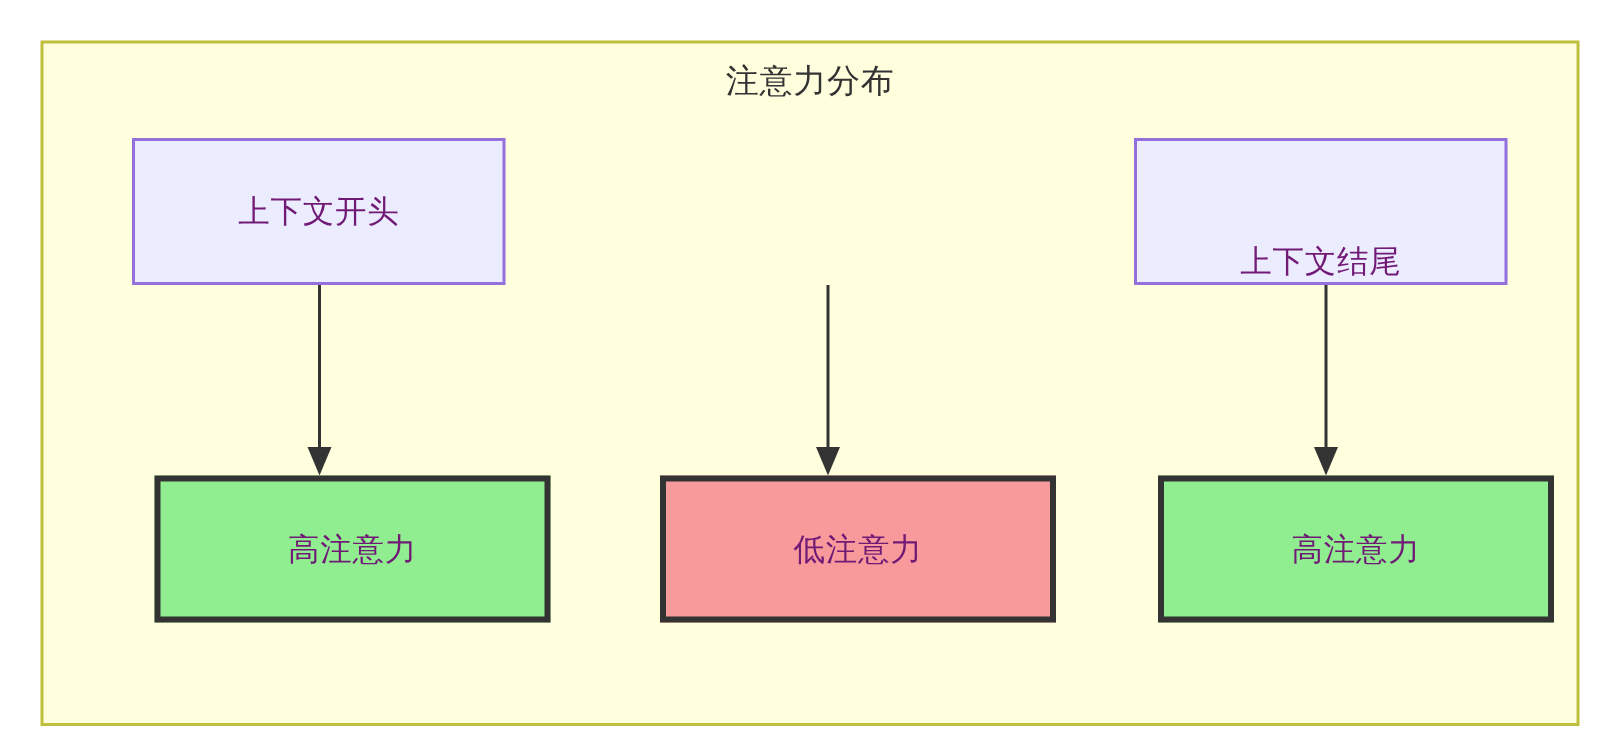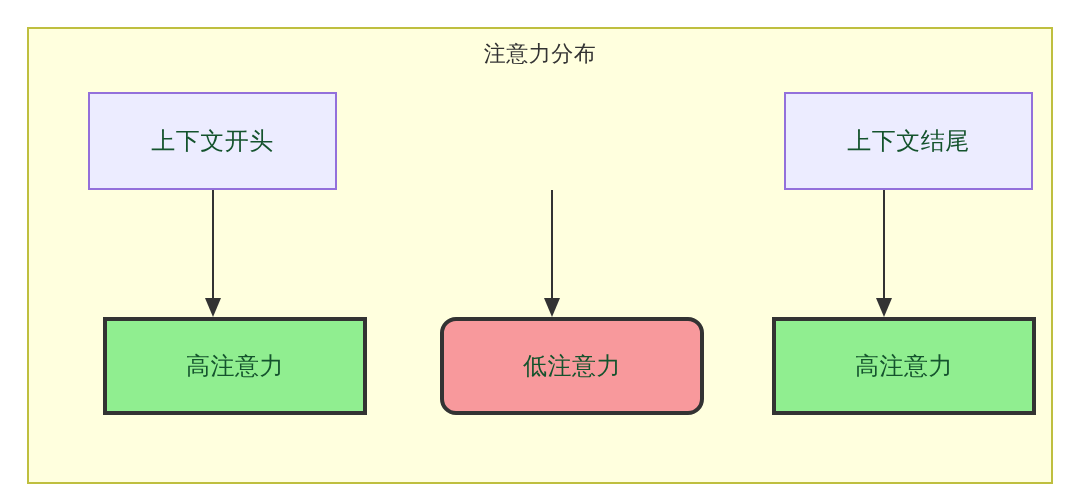--- a/index.html
+++ b/index.html
@@ -48,22 +48,22 @@
     letter-spacing: 0.5px;
   }
 
   
   .node {
     position: absolute;
     box-sizing: border-box;
     display: flex;
     align-items: center;
     justify-content: center;
-    font-size: 24px;
-    color: #14532d;
+    font-size: 21px;
+    color: #701a75;
     letter-spacing: 0.5px;
   }
 
   .node.ctx {
     background: #ececff;
     border: 2px solid #9370db;
     width: 249px;
     height: 98px;
   }
 
@@ -72,25 +72,25 @@
     width: 264px;
     height: 98px;
   }
 
   .node.attn.high { background: #90ee90; }
   .node.attn.low  { background: #f8999c; }
 
   
   #node-ctx-start  { left: 88px;  top: 92px; }
   #node-ctx-middle { left: 428px; top: 92px; }
-  #node-ctx-end    { left: 784px; top: 92px; }
+  #node-ctx-end    { left: 756px; top: 92px; align-items: flex-end; }
 
   
   #node-attn-start  { left: 103px; top: 317px; }
-  #node-attn-middle { left: 440px; top: 317px; border-radius: 16px; }
+  #node-attn-middle { left: 440px; top: 317px; }
   #node-attn-end    { left: 772px; top: 317px; }
 
   
   .edge {
     position: absolute;
     width: 22px;
     height: 127px;
     top: 190px;
     overflow: visible;
   }

